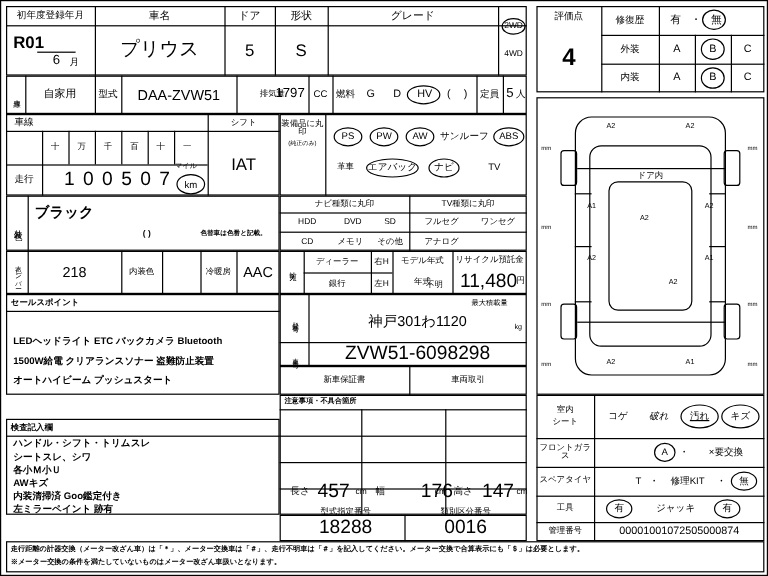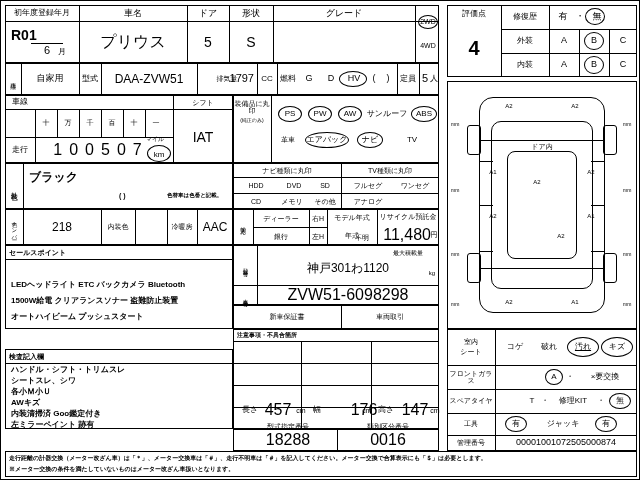--- a/index.html
+++ b/index.html
@@ -331,21 +331,21 @@
 
   <div class="bx" style="left:446px;top:328px;width:190px;height:122px;"></div>
   <div class="vl" style="left:494px;top:328px;height:122px;"></div>
   <div class="hl" style="left:446px;top:364px;width:190px;"></div>
   <div class="hl" style="left:446px;top:388px;width:190px;"></div>
   <div class="hl" style="left:446px;top:412px;width:190px;"></div>
   <div class="hl" style="left:446px;top:434px;width:190px;"></div>
 
   <div class="t f7" style="left:446px;top:328px;width:48px;height:36px;line-height:1.4;">室内<br>シート</div>
   <div class="t f8" style="left:498px;top:330px;width:32px;height:32px;">コゲ</div>
-  <div class="t f8" style="left:532px;top:330px;width:32px;height:32px;">破れ</div>
+  <div class="t f8" style="left:532px;top:330px;width:32px;height:32px;font-style:italic;">破れ</div>
   <div class="t f8" style="left:566px;top:330px;width:32px;height:32px;text-decoration:underline;">汚れ</div>
   <div class="circ" style="left:566px;top:336px;width:32px;height:20px;"></div>
   <div class="t f8" style="left:600px;top:330px;width:32px;height:32px;">キズ</div>
   <div class="circ" style="left:600px;top:336px;width:32px;height:20px;"></div>
 
   <div class="t f7" style="left:446px;top:364px;width:48px;height:24px;">フロントガラス</div>
   <div class="t f8" style="left:544px;top:364px;width:18px;height:24px;">A</div>
   <div class="circ" style="left:544px;top:368px;width:18px;height:16px;"></div>
   <div class="t f8" style="left:562px;top:364px;width:14px;height:24px;">・</div>
   <div class="t f8" style="left:578px;top:364px;width:52px;height:24px;">×要交換</div>

